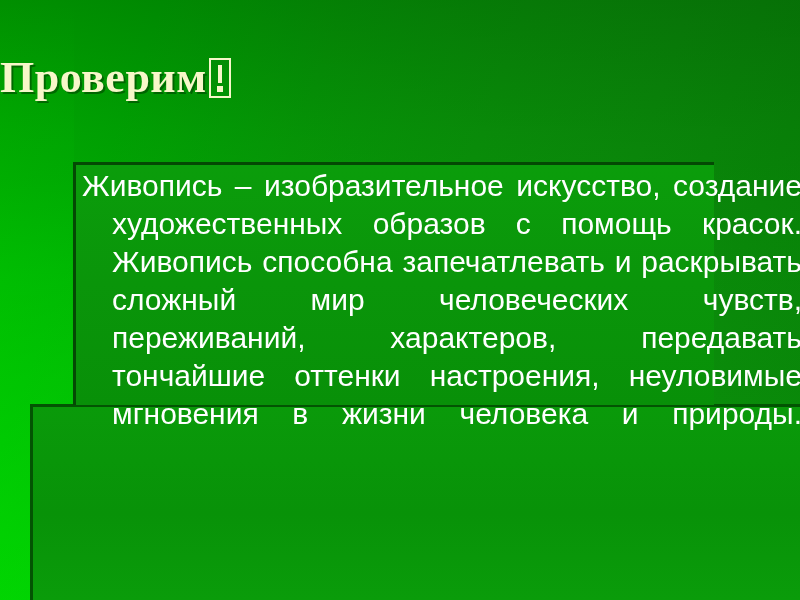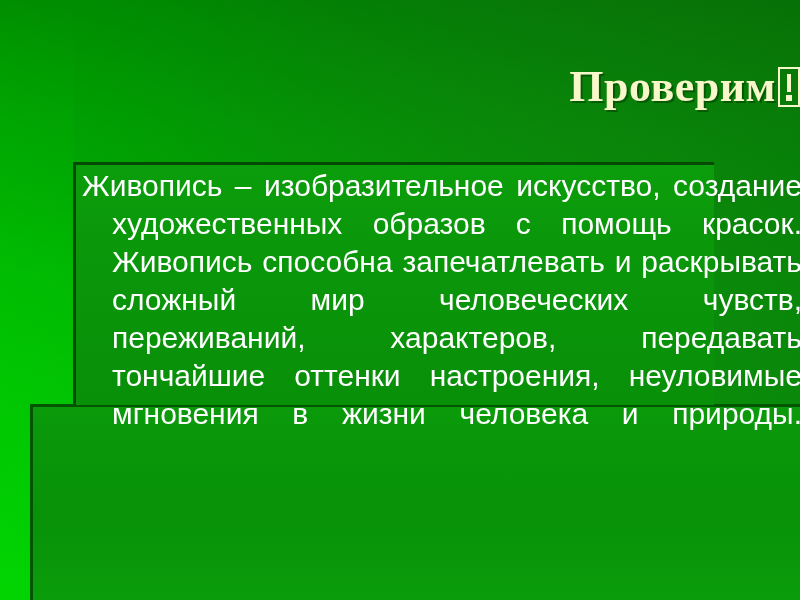--- a/index.html
+++ b/index.html
@@ -50,23 +50,23 @@
         rgba(0,210,0,0.10) 30%,
         rgba(0,225,0,0.35) 62%,
         rgba(0,235,0,0.55) 100%);
     pointer-events: none;
   }
 
   
   .title {
     position: absolute;
     left: 0;
-    top: 61px;
+    top: 52px;
     width: 800px;
-    text-align: right;
+    text-align: left;
     z-index: 6;
     font-family: "Liberation Serif", "DejaVu Serif", serif;
     font-weight: bold;
     font-size: 44px;
     line-height: 52px;
     letter-spacing: 0.5px;
     color: #f7f7c9;
     text-shadow: 2px 2px 0 rgba(0,60,0,0.55);
     white-space: nowrap;
   }

